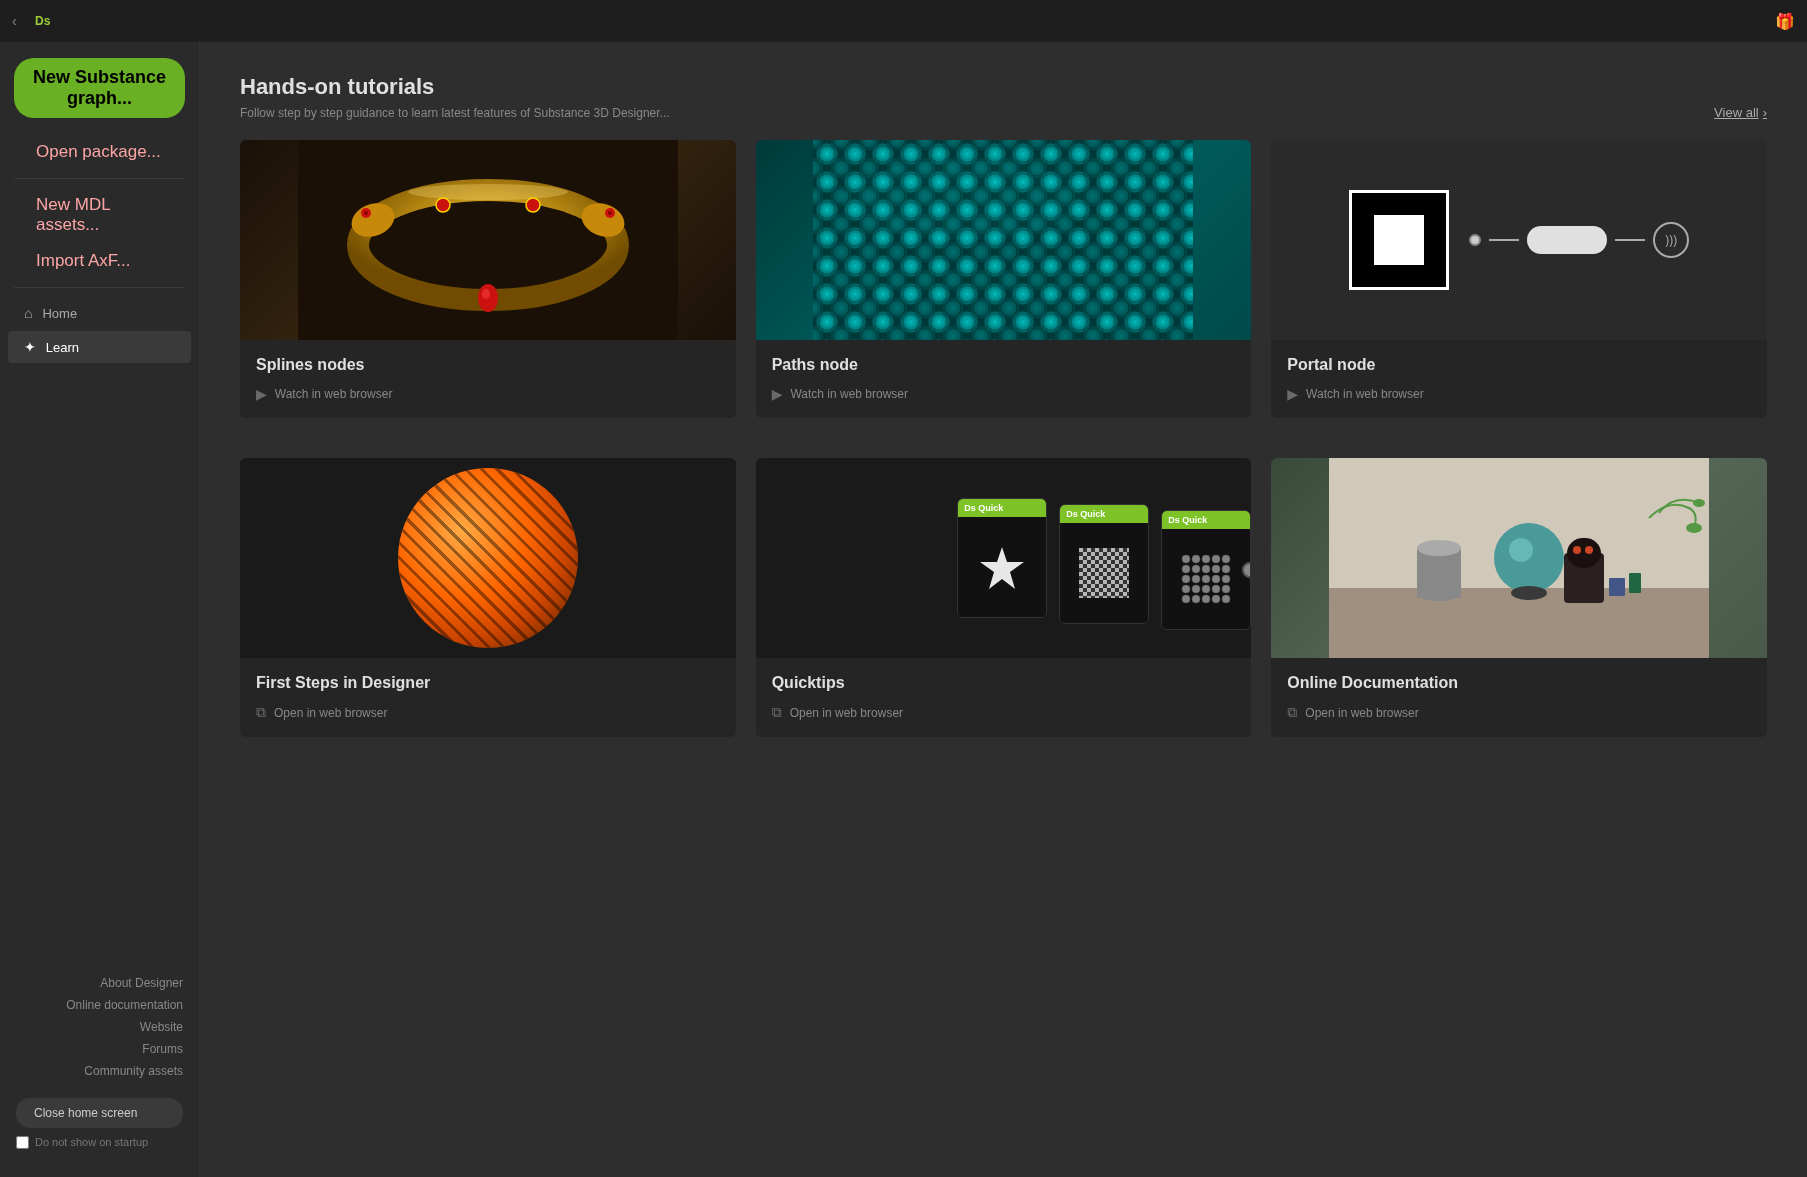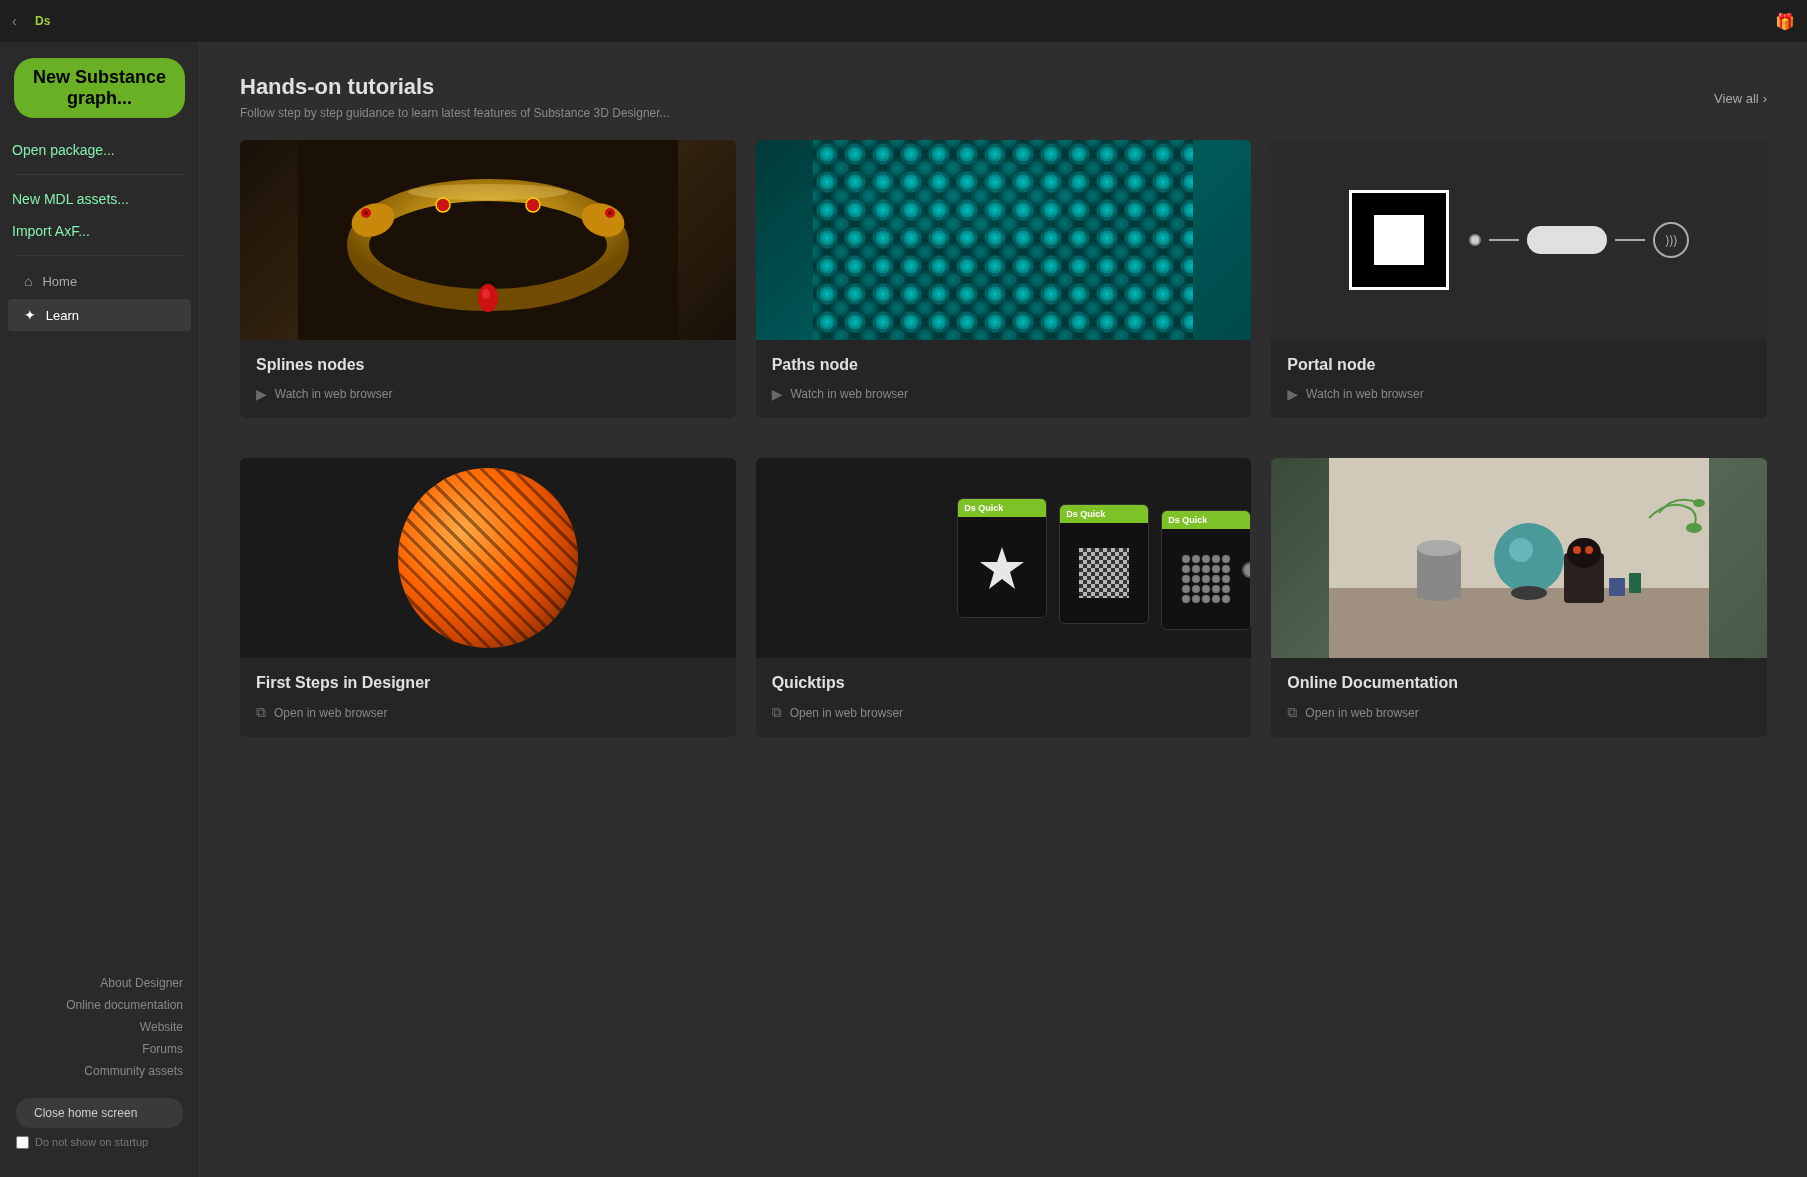--- a/index.html
+++ b/index.html
@@ -69,24 +69,24 @@
       color: #000000;
       border: none;
       border-radius: 20px;
       padding: 9px 16px;
       font-size: 18px;
       font-weight: 700;
       cursor: pointer;
       text-align: center;
     }
     .sidebar-item {
-      padding: 8px 12px;
-      cursor: pointer;
-      color: #86efac;
-      font-size: 14px;
+      padding: 8px 36px;
+      cursor: pointer;
+      color: #fca5a5;
+      font-size: 17px;
     }
     .sidebar-divider {
       border: none;
       border-top: 1px solid #3a3a3a;
       margin: 8px 14px;
     }
     .sidebar-nav-item {
       display: flex;
       align-items: center;
       gap: 10px;
@@ -142,21 +142,21 @@
       cursor: pointer;
     }
     .content {
       flex: 1;
       overflow-y: auto;
       padding: 32px 40px;
       background: #2e2e2e;
     }
     .section-header {
       display: flex;
-      align-items: center;
+      align-items: flex-end;
       justify-content: space-between;
       margin-bottom: 20px;
     }
     .section-title {
       font-size: 22px;
       font-weight: 600;
       color: #e0e0e0;
       margin-bottom: 6px;
     }
     .section-subtitle {
@@ -165,20 +165,21 @@
     }
     .view-all {
       color: #aaa;
       font-size: 13px;
       cursor: pointer;
       display: flex;
       align-items: center;
       gap: 4px;
       white-space: nowrap;
       margin-top: 2px;
+      text-decoration: underline;
     }
     .cards-grid {
       display: grid;
       grid-template-columns: repeat(3, 1fr);
       gap: 20px;
       margin-bottom: 40px;
     }
     .card {
       background: #252525;
       border-radius: 6px;

